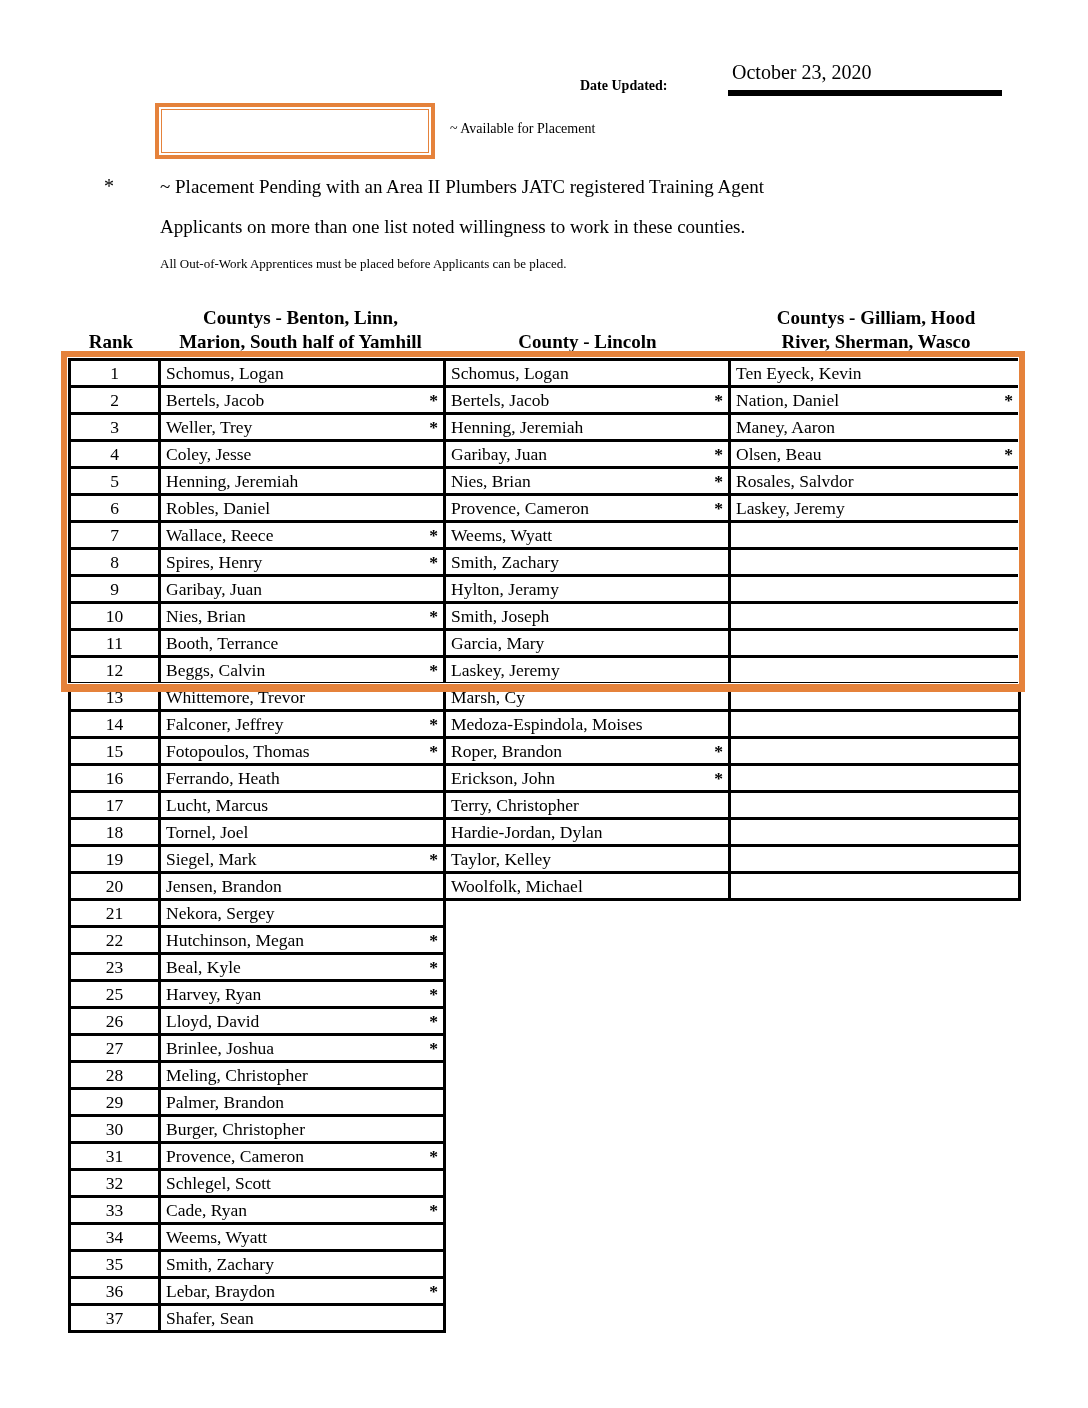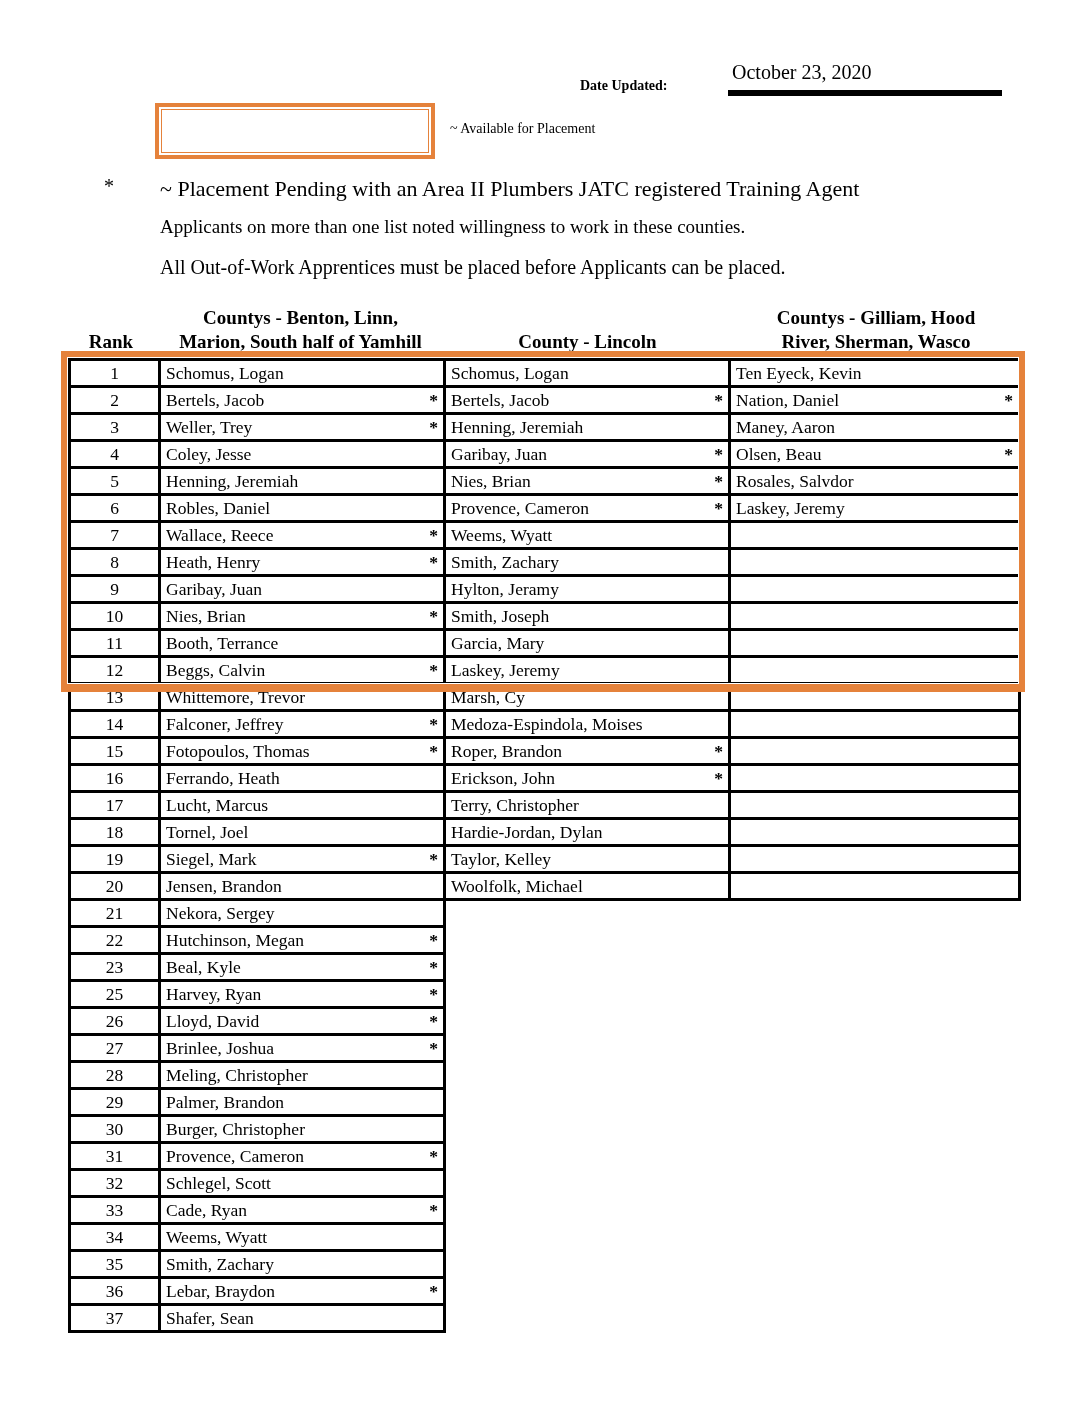--- a/index.html
+++ b/index.html
@@ -39,24 +39,24 @@
   .avail-note {
     left: 450px; top: 121px;
     font-size: 14px;
   }
   .pending-marker {
     left: 104px; top: 175px;
     font-size: 20px;
   }
   .pending-note {
     left: 160px; top: 176px;
-    font-size: 22px;
+    font-size: 19px;
   }
   .note-2 { left: 160px; top: 216px; font-size: 19px; }
-  .note-3 { left: 160px; top: 256px; font-size: 20px; }
+  .note-3 { left: 160px; top: 256px; font-size: 13px; }
 
   
   .thead {
     left: 65px; top: 300px;
     width: 956px; height: 54px;
     display: flex;
     align-items: flex-end;
   }
   .th {
     font-weight: bold;
@@ -241,21 +241,21 @@
           <td class="name-cell">
             <span class="nm">Weems, Wyatt</span>
           </td>
           <td class="name-cell">
             <span class="nm"></span>
           </td>
         </tr>
         <tr>
           <td class="rank">8</td>
           <td class="name-cell">
-            <span class="nm">Heath, Henry</span>
+            <span class="nm">Spires, Henry</span>
             <span class="star">*</span>
           </td>
           <td class="name-cell">
             <span class="nm">Smith, Zachary</span>
           </td>
           <td class="name-cell">
             <span class="nm"></span>
           </td>
         </tr>
         <tr>

